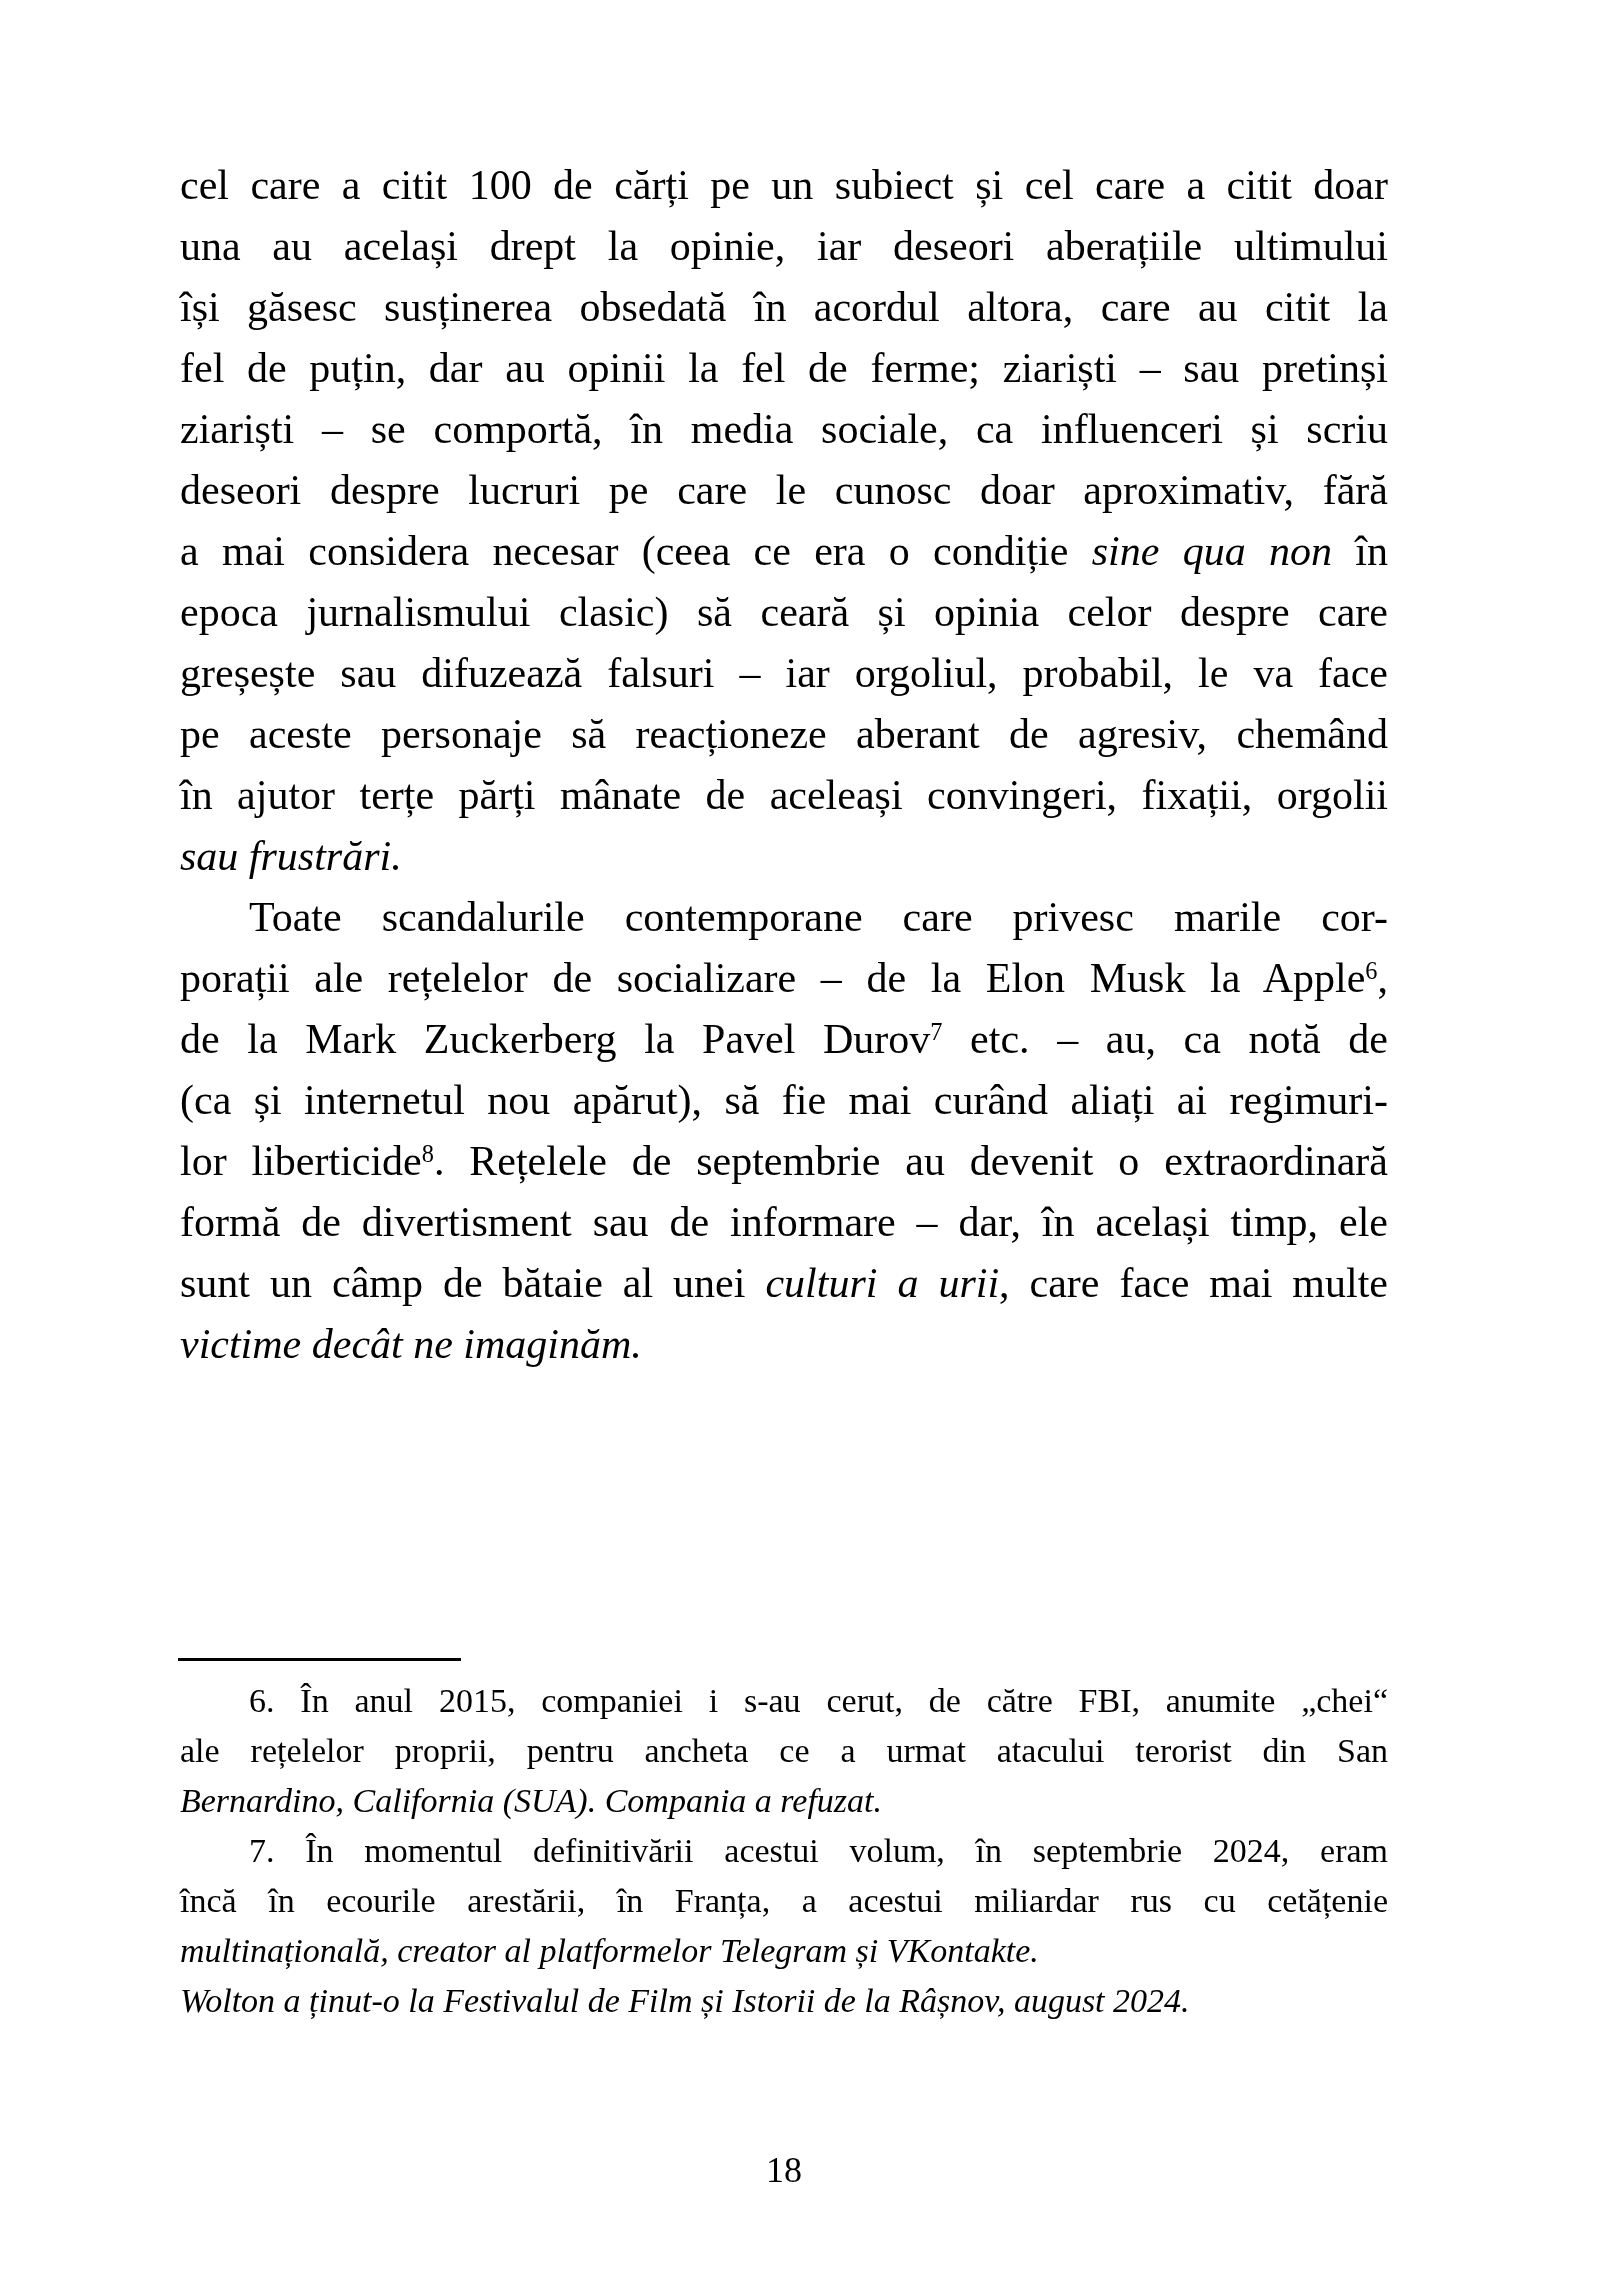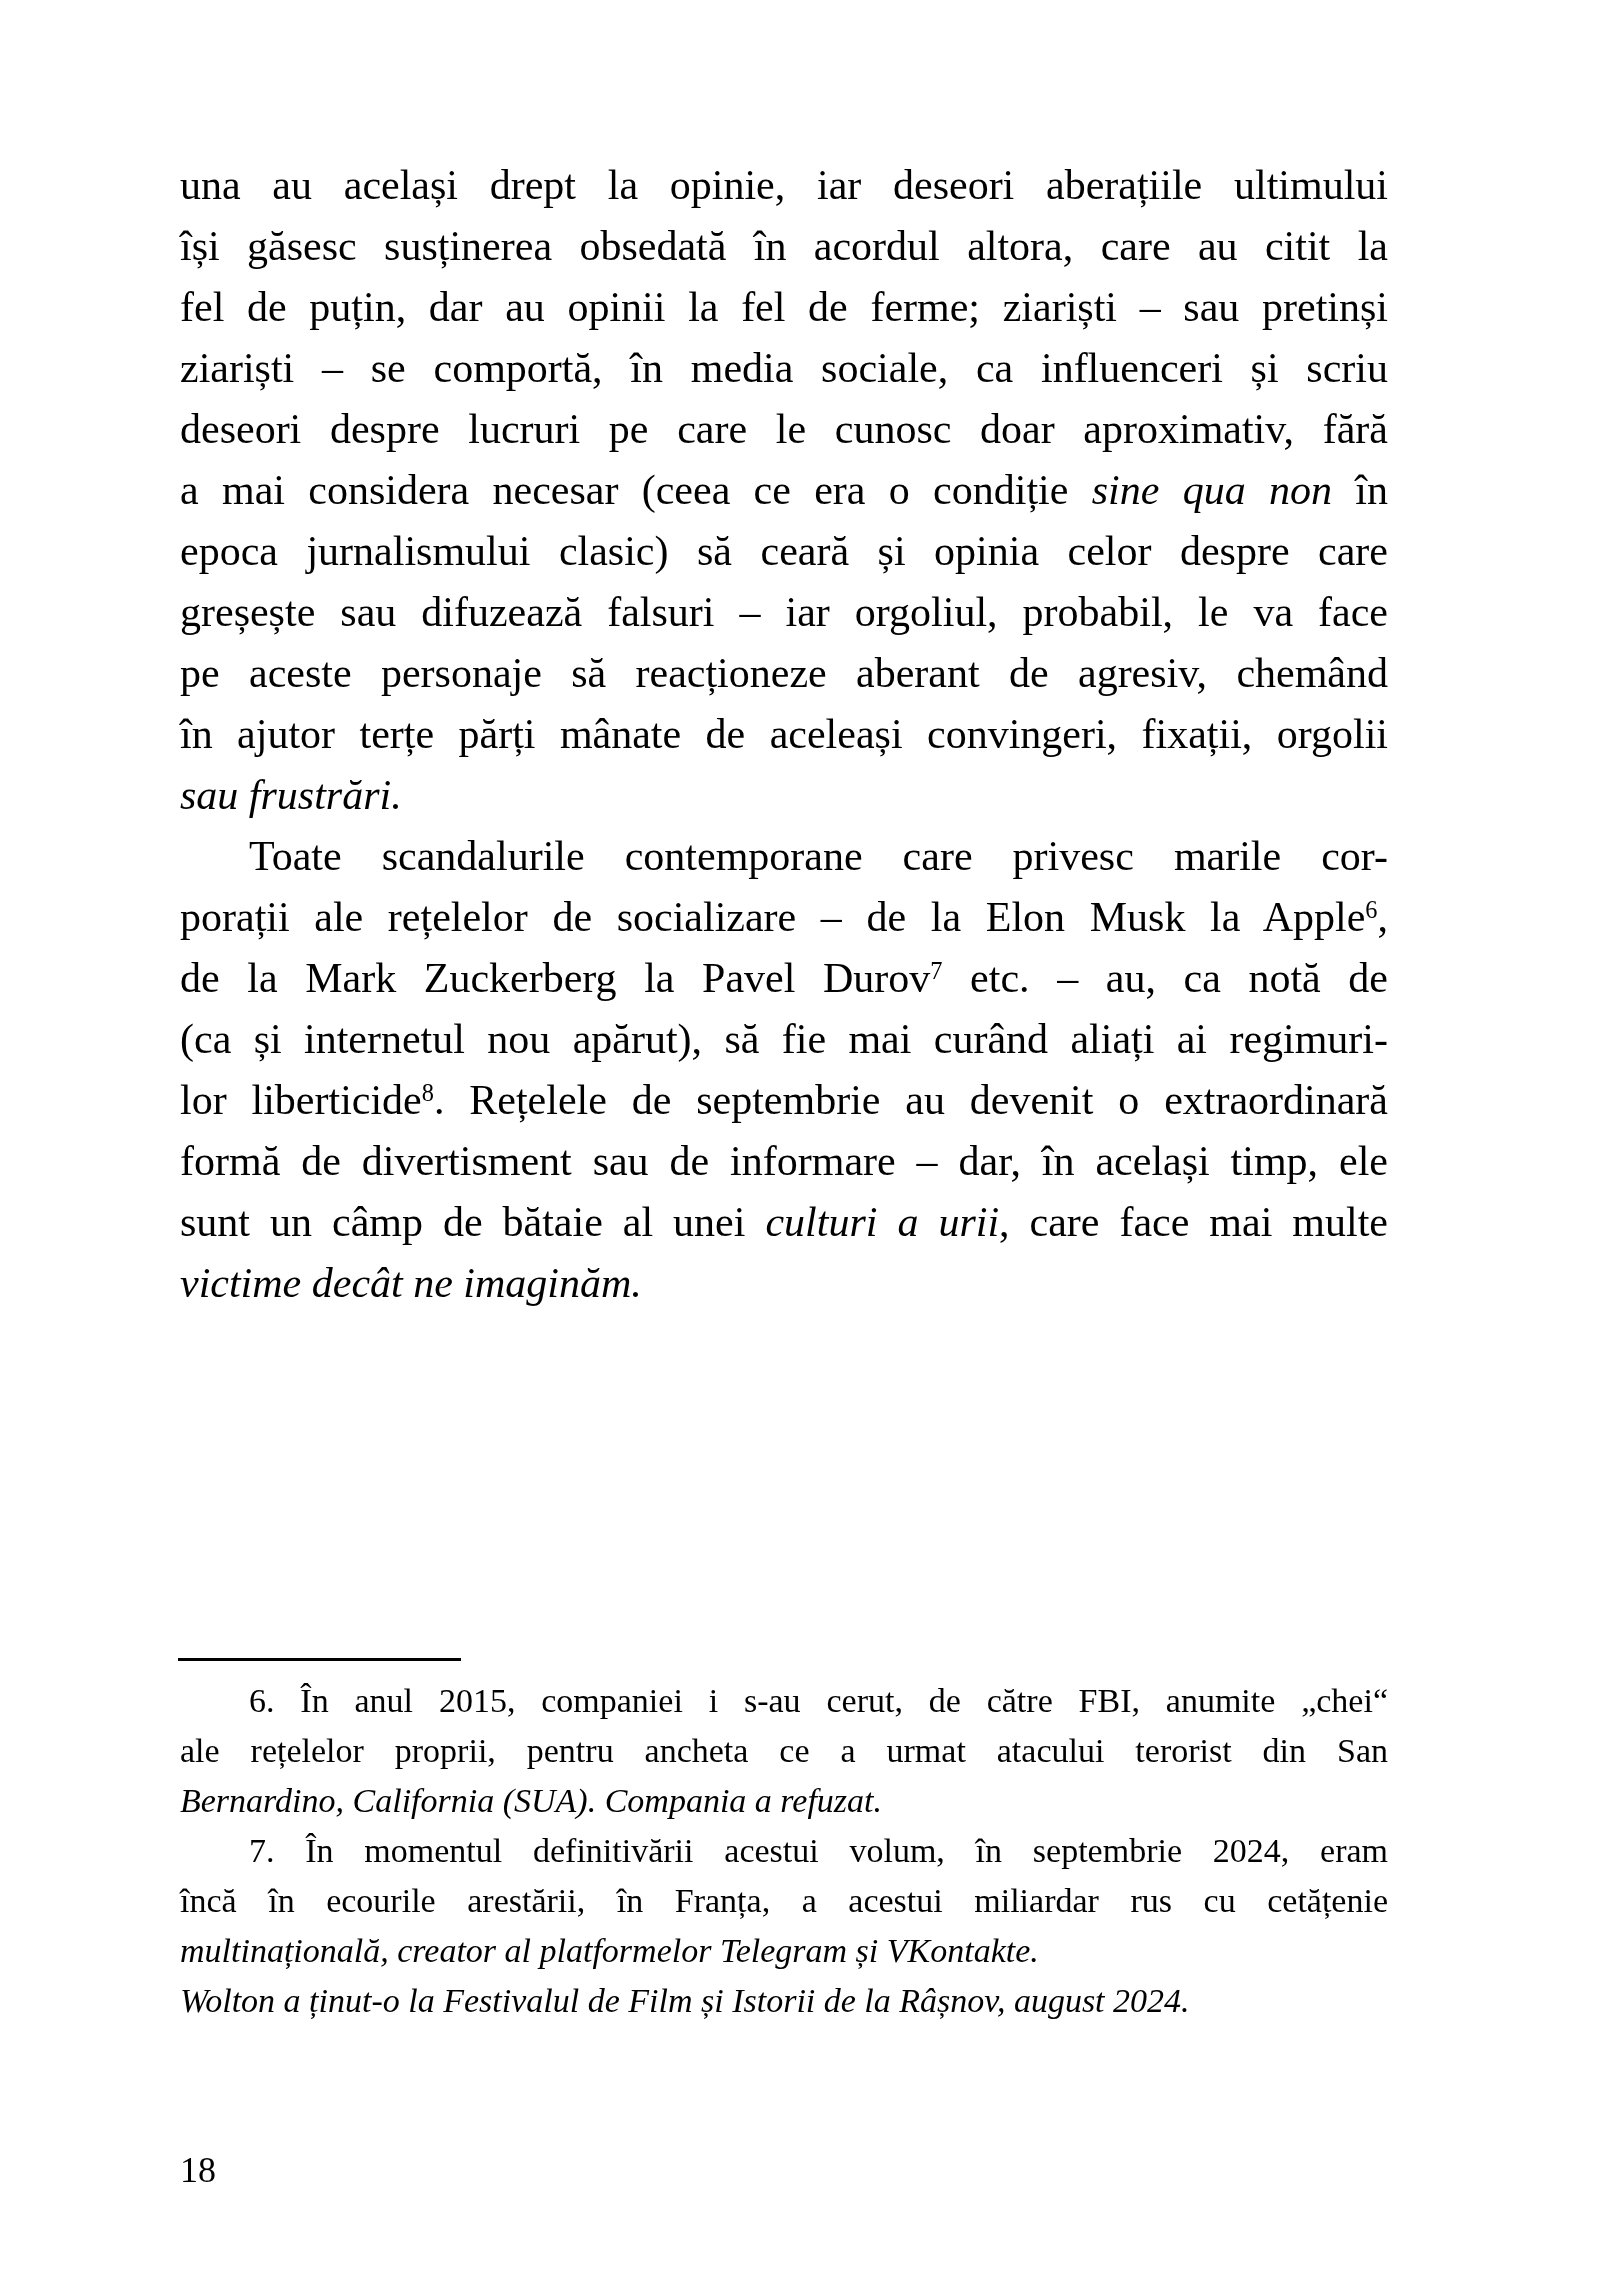--- a/index.html
+++ b/index.html
@@ -58,31 +58,33 @@
     width: 1208px;
     font-size: 34px;
     line-height: 50px;
   }
   .fn { margin: 0; }
   .pageno {
     position: absolute;
     left: 180px;
     top: 2148px;
     width: 1208px;
+    text-align: center;
     font-size: 36px;
     line-height: 44px;
   }
 </style>
 </head>
 <body>
 
 <div class="page">
 
   <div class="body-text" id="body-text">
       <div class="para">
+        <div class="ln"><span>cel care a citit 100 de cărți pe un subiect și cel care a citit doar</span></div>
         <div class="ln"><span>una au același drept la opinie, iar deseori aberațiile ultimului</span></div>
         <div class="ln"><span>își găsesc susținerea obsedată în acordul altora, care au citit la</span></div>
         <div class="ln"><span>fel de puțin, dar au opinii la fel de ferme; ziariști – sau pretinși</span></div>
         <div class="ln"><span>ziariști – se comportă, în media sociale, ca influenceri și scriu</span></div>
         <div class="ln"><span>deseori despre lucruri pe care le cunosc doar aproximativ, fără</span></div>
         <div class="ln"><span>a mai considera necesar (ceea ce era o condiție </span><span class="it">sine qua non</span><span> în</span></div>
         <div class="ln"><span>epoca jurnalismului clasic) să ceară și opinia celor despre care</span></div>
         <div class="ln"><span>greșește sau difuzează falsuri – iar orgoliul, probabil, le va face</span></div>
         <div class="ln"><span>pe aceste personaje să reacționeze aberant de agresiv, chemând</span></div>
         <div class="ln"><span>în ajutor terțe părți mânate de aceleași convingeri, fixații, orgolii</span></div>

